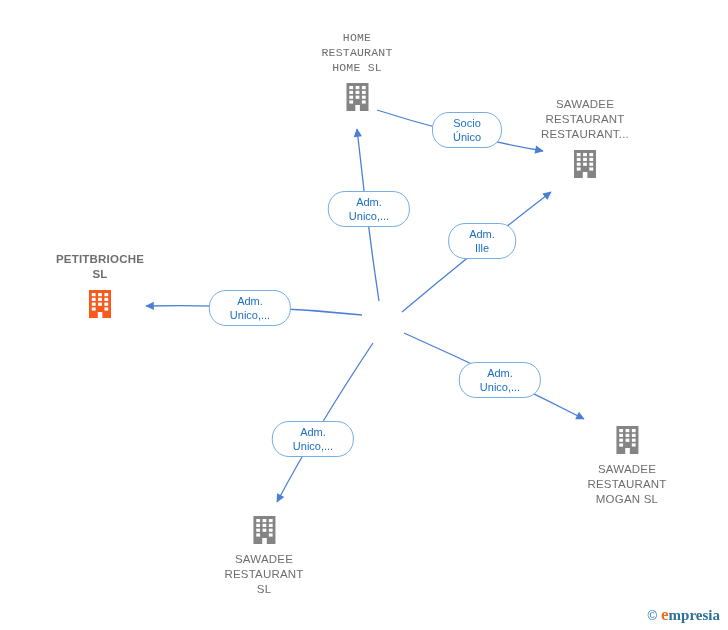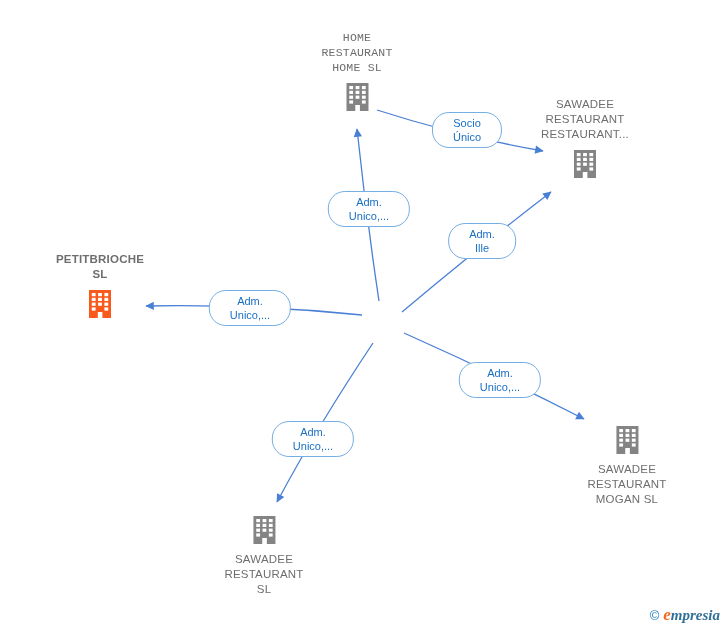--- a/index.html
+++ b/index.html
@@ -29,21 +29,21 @@
     background:#ffffff; border:1px solid #74aee3; border-radius:17px;
     padding:3px 20px; font-size:11px; line-height:14px; color:#1a6fc4;
     text-align:center; cursor:pointer; white-space:nowrap;
   }
 
   .watermark {
     position:absolute; right:8px; bottom:5px;
     display:flex; align-items:center; gap:4px; cursor:pointer;
   }
   .wm-copy { color:#1a78c2; font-size:13px; line-height:13px; }
-  .wm-brand { font-family:"Liberation Serif", serif; font-style:italic; font-weight:bold; }
+  .wm-brand { font-family:"Liberation Serif", serif; font-weight:bold; }
   .wm-e    { color:#f26a21; font-size:17px; }
   .wm-rest { color:#2e7097; font-size:15px; }
 </style>
 </head>
 <body>
 
 <div class="canvas">
 
   <svg width="0" height="0" style="position:absolute" aria-hidden="true">
     <defs>

